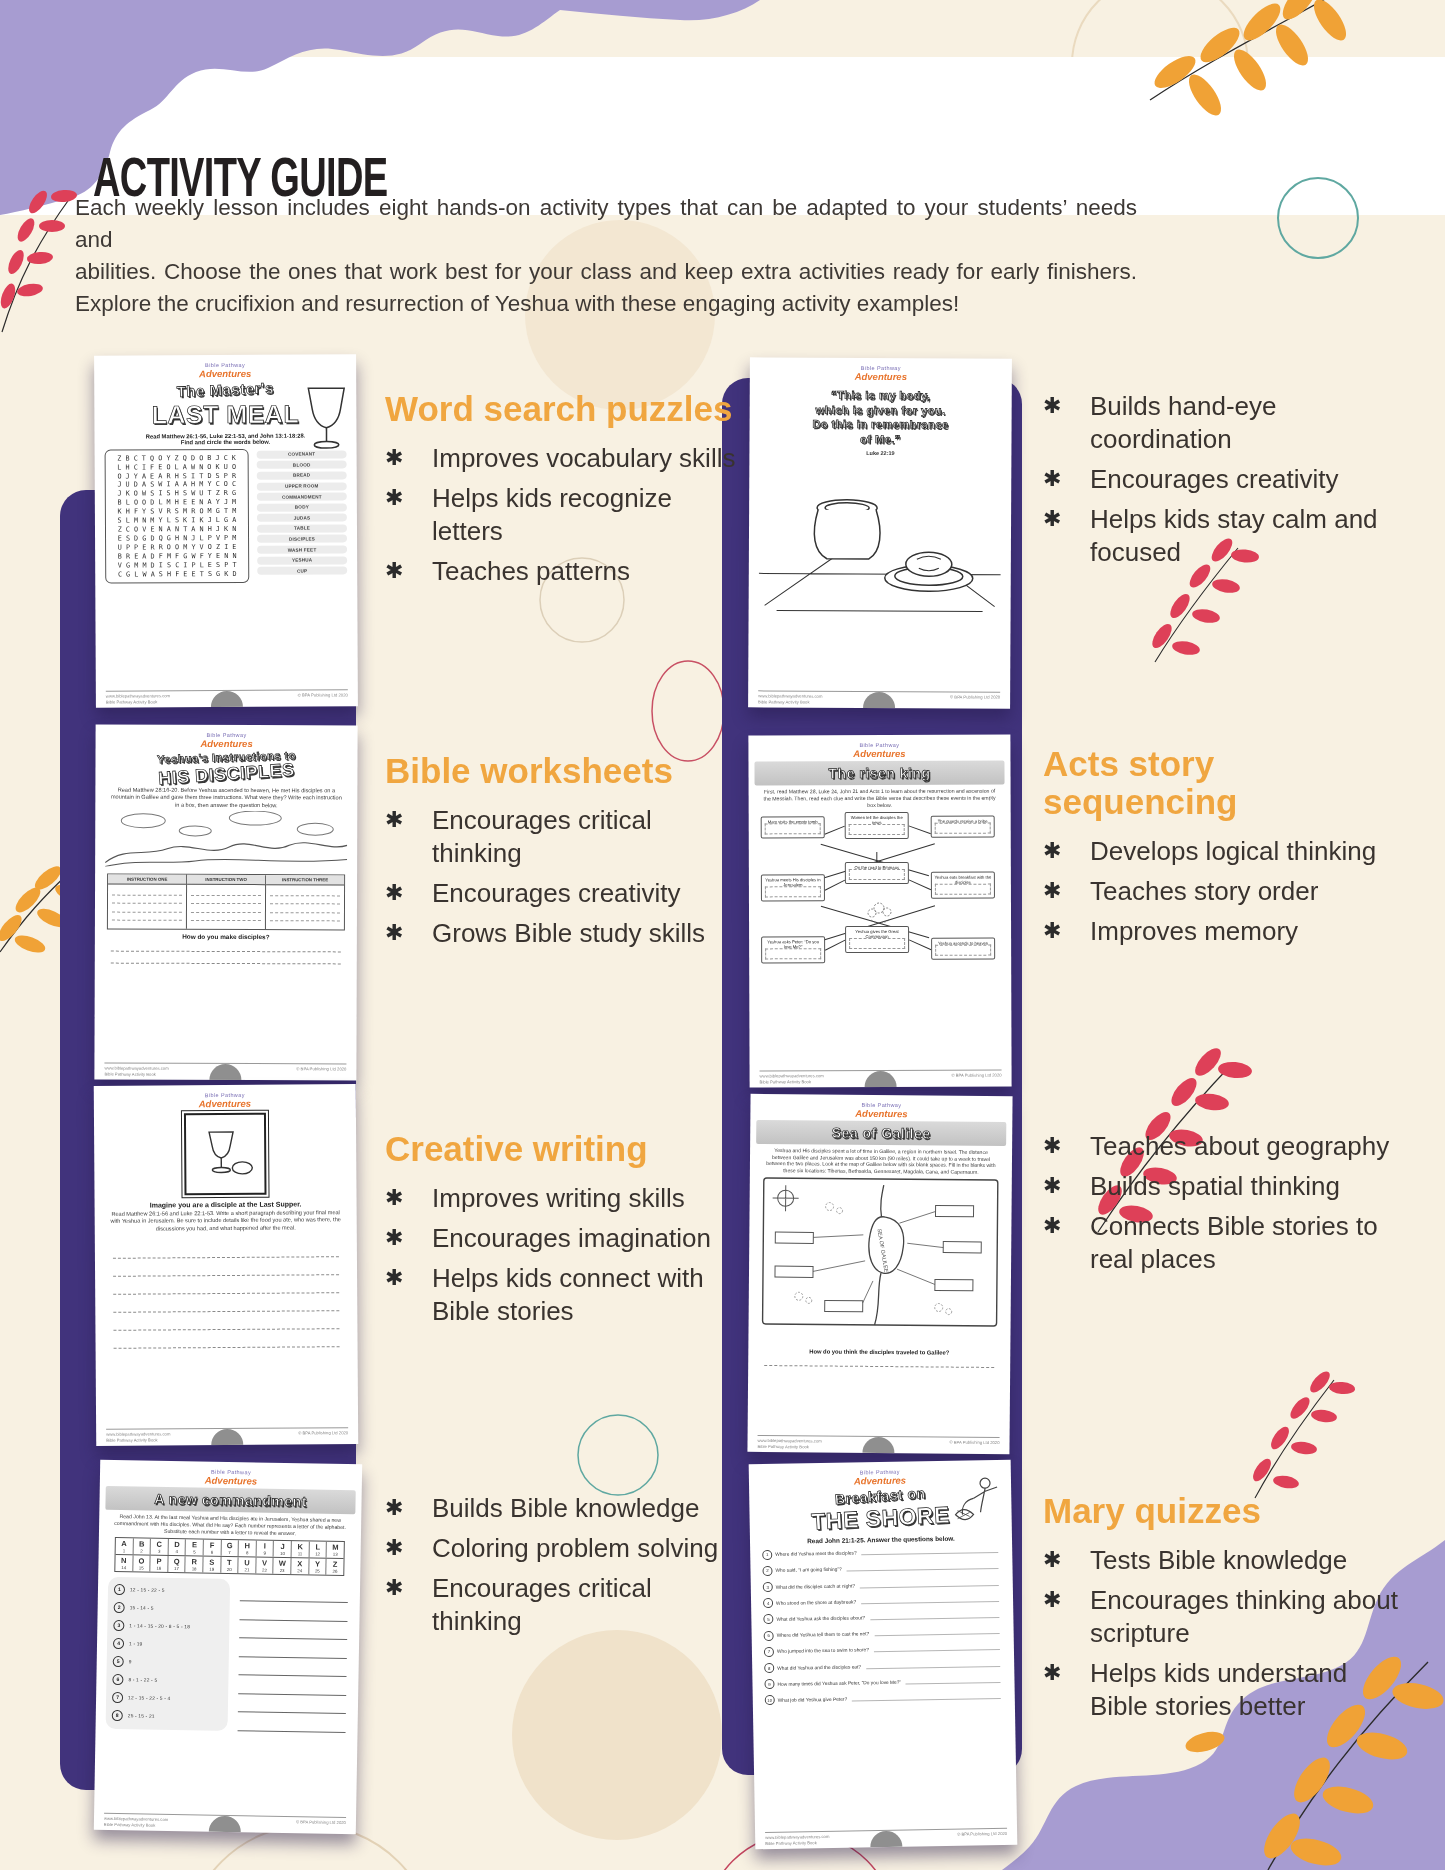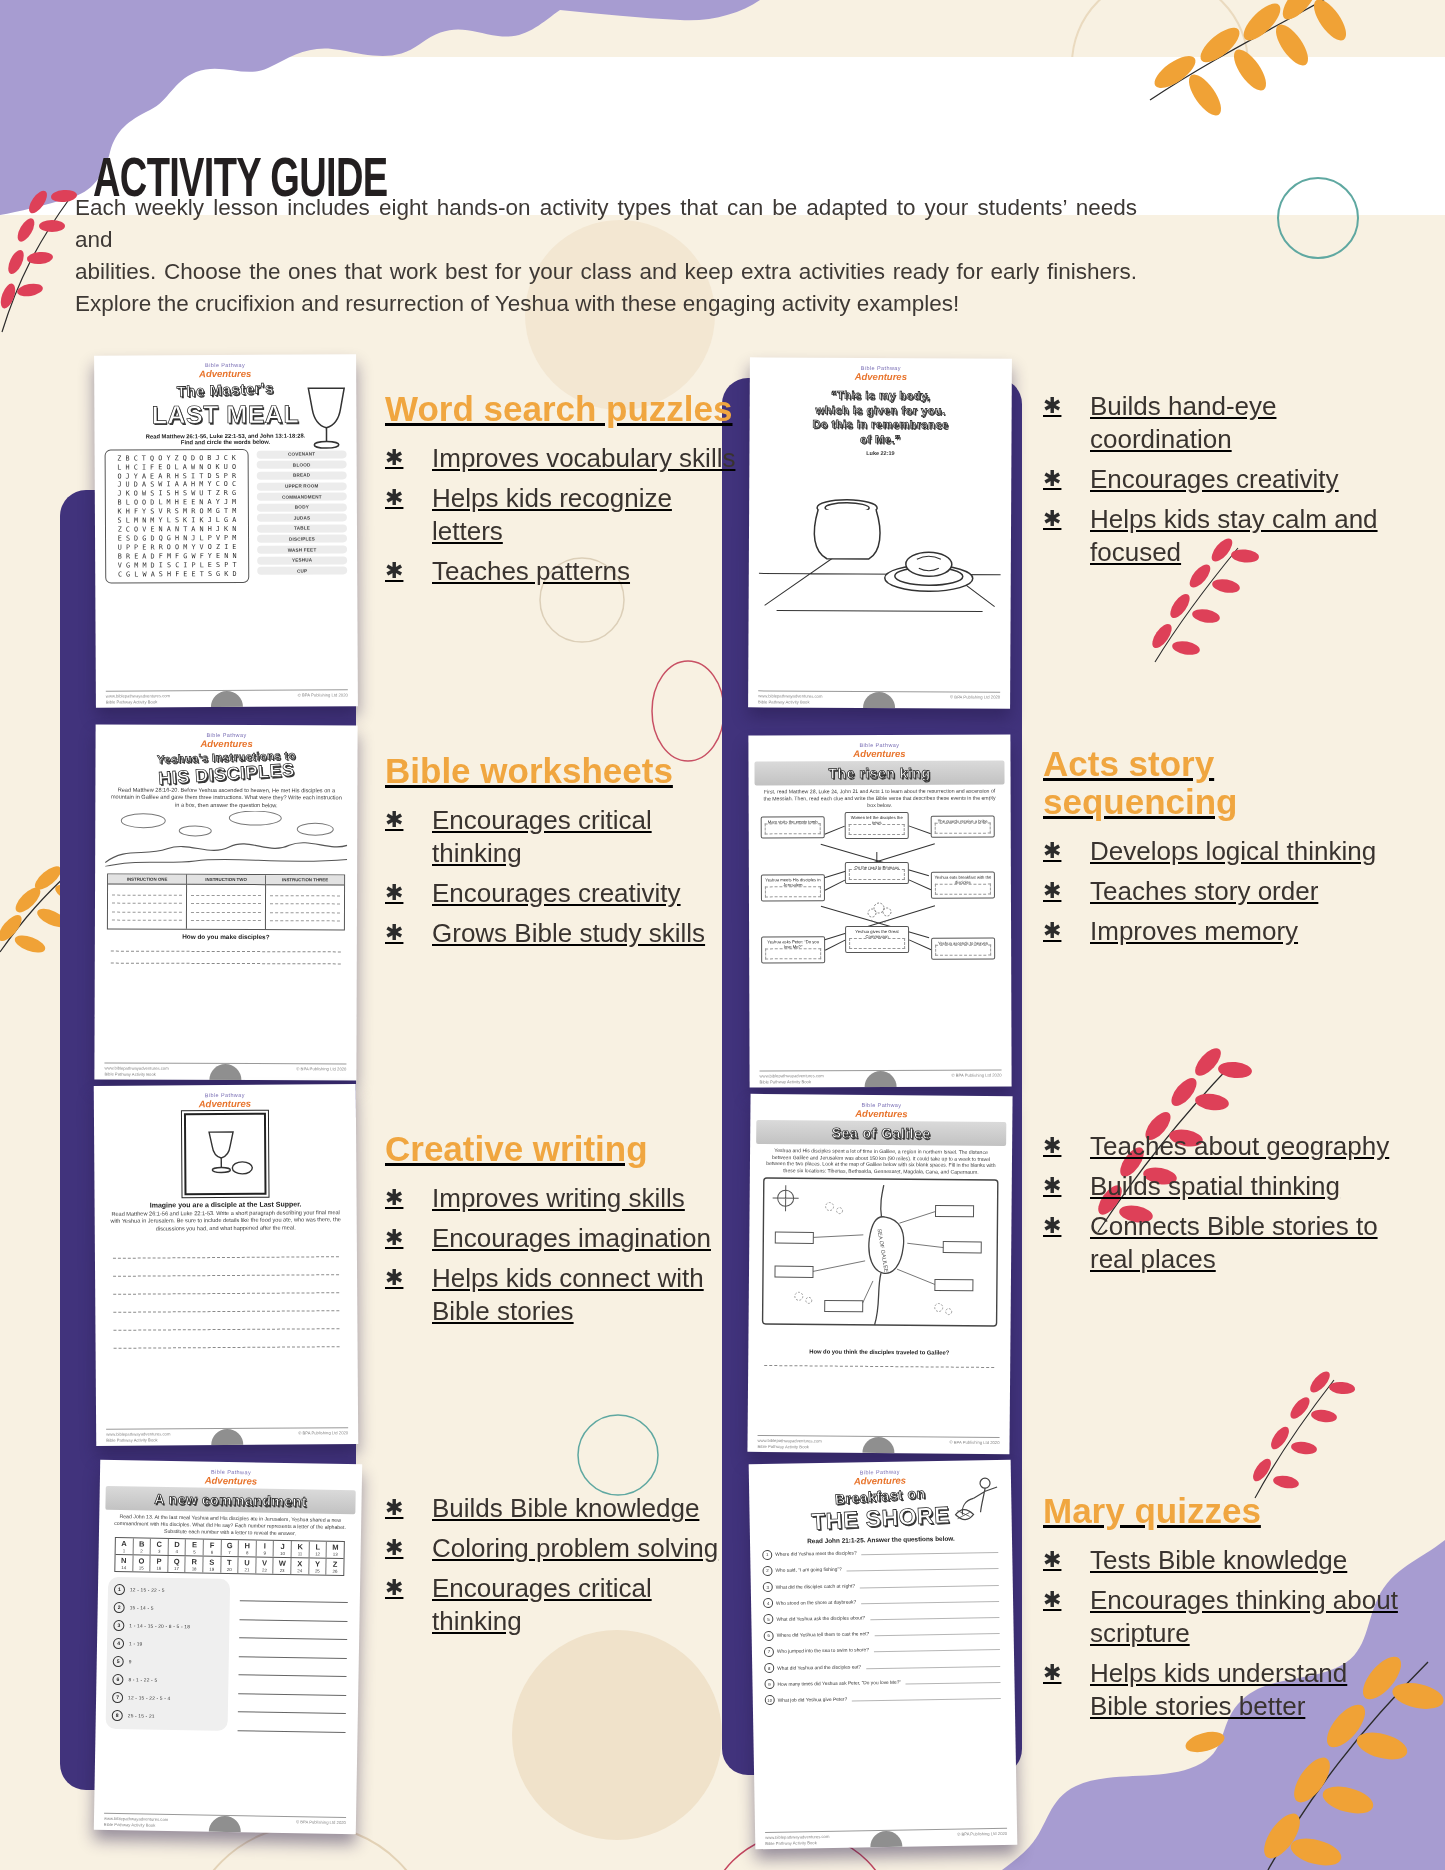--- a/index.html
+++ b/index.html
@@ -16,21 +16,21 @@
   .page-title{position:absolute;left:93px;top:106px;z-index:2;font-size:56px;font-weight:900;
     color:#231F20;letter-spacing:-1px;transform:scaleX(.68);transform-origin:0 50%;white-space:nowrap;}
 
   
   .intro{position:absolute;left:75px;top:192px;width:1062px;z-index:2;font-size:22.5px;
     line-height:32px;color:#3E3935;}
   .intro .l{text-align:justify;text-align-last:justify;}
   .intro .l.last{text-align:left;text-align-last:left;}
 
   
-  .tb{position:absolute;z-index:2;text-decoration:underline;}
+  .tb{position:absolute;z-index:2;}
   .tb h2{margin:0 0 14px 0;font-size:35px;line-height:38px;font-weight:800;color:#F0A640;white-space:nowrap;}
   .tb.wrap h2{white-space:normal;}
   .b{display:flex;margin-bottom:7px;}
   .b .ast{flex:0 0 47px;font-size:22px;color:#2B2B2B;padding-top:3px;}
   .b .bt{font-size:26px;line-height:33px;color:#39332F;}
 
   
   .page{position:absolute;width:262px;background:#fff;box-shadow:0 10px 16px rgba(35,25,70,.45);
     padding:8px 10px;box-sizing:border-box;z-index:2;overflow:hidden;color:#222;}
   .logo{text-align:center;line-height:1.05;margin-bottom:2px;}

